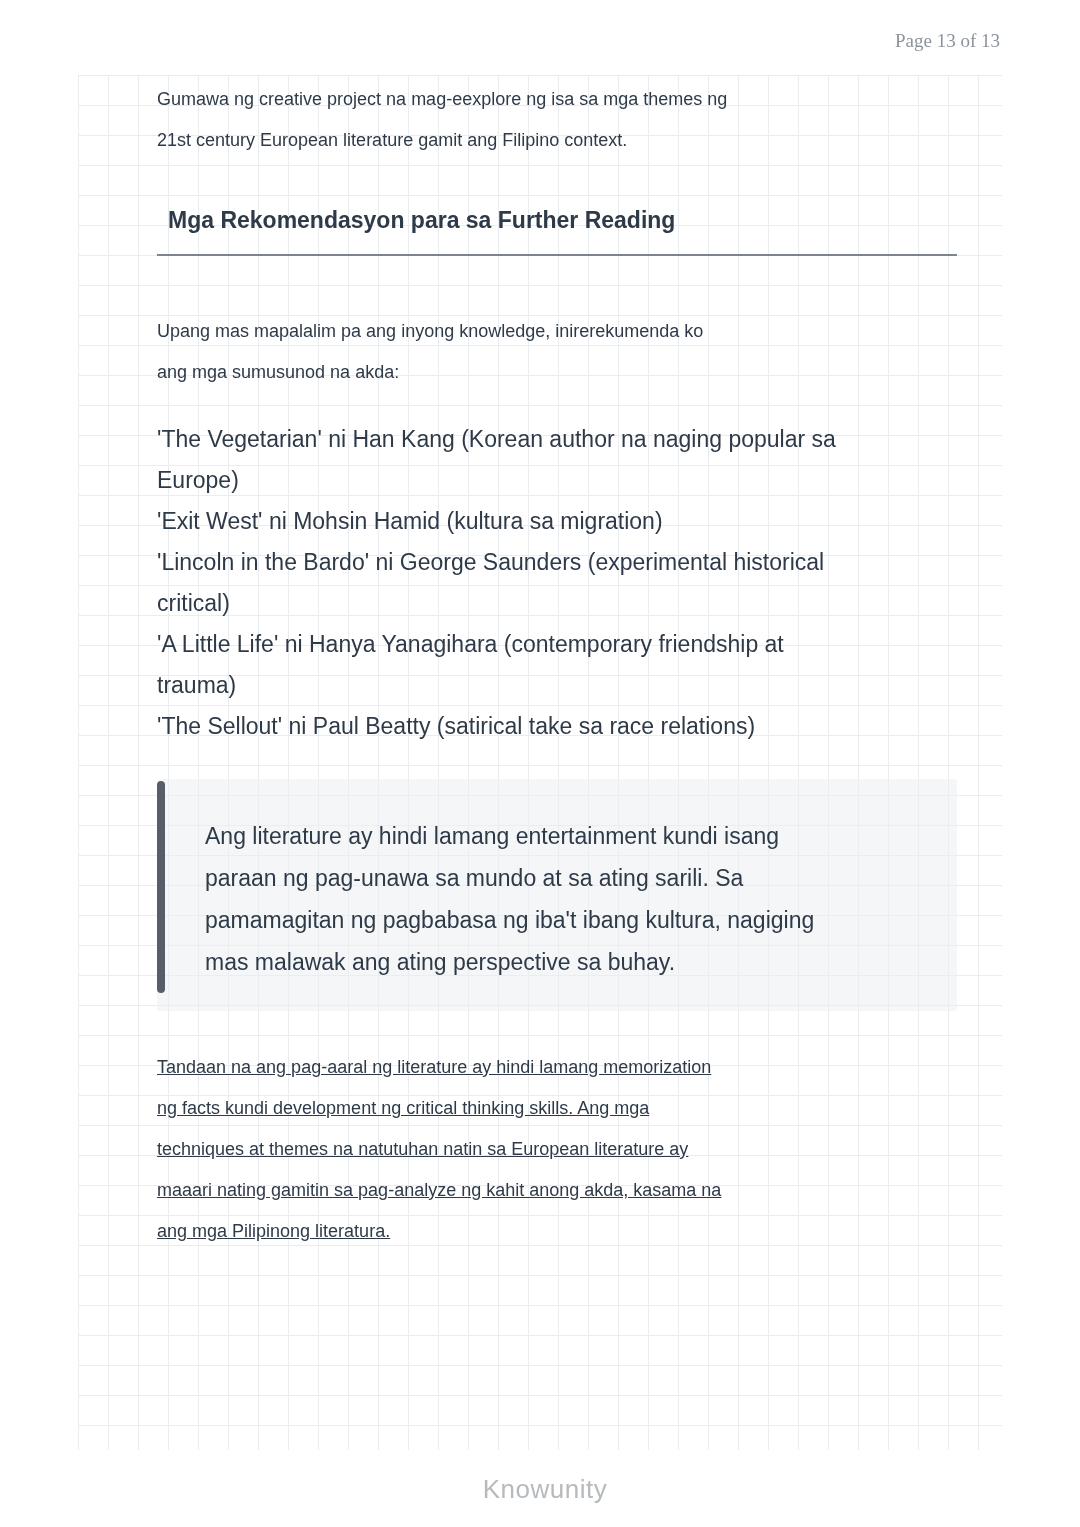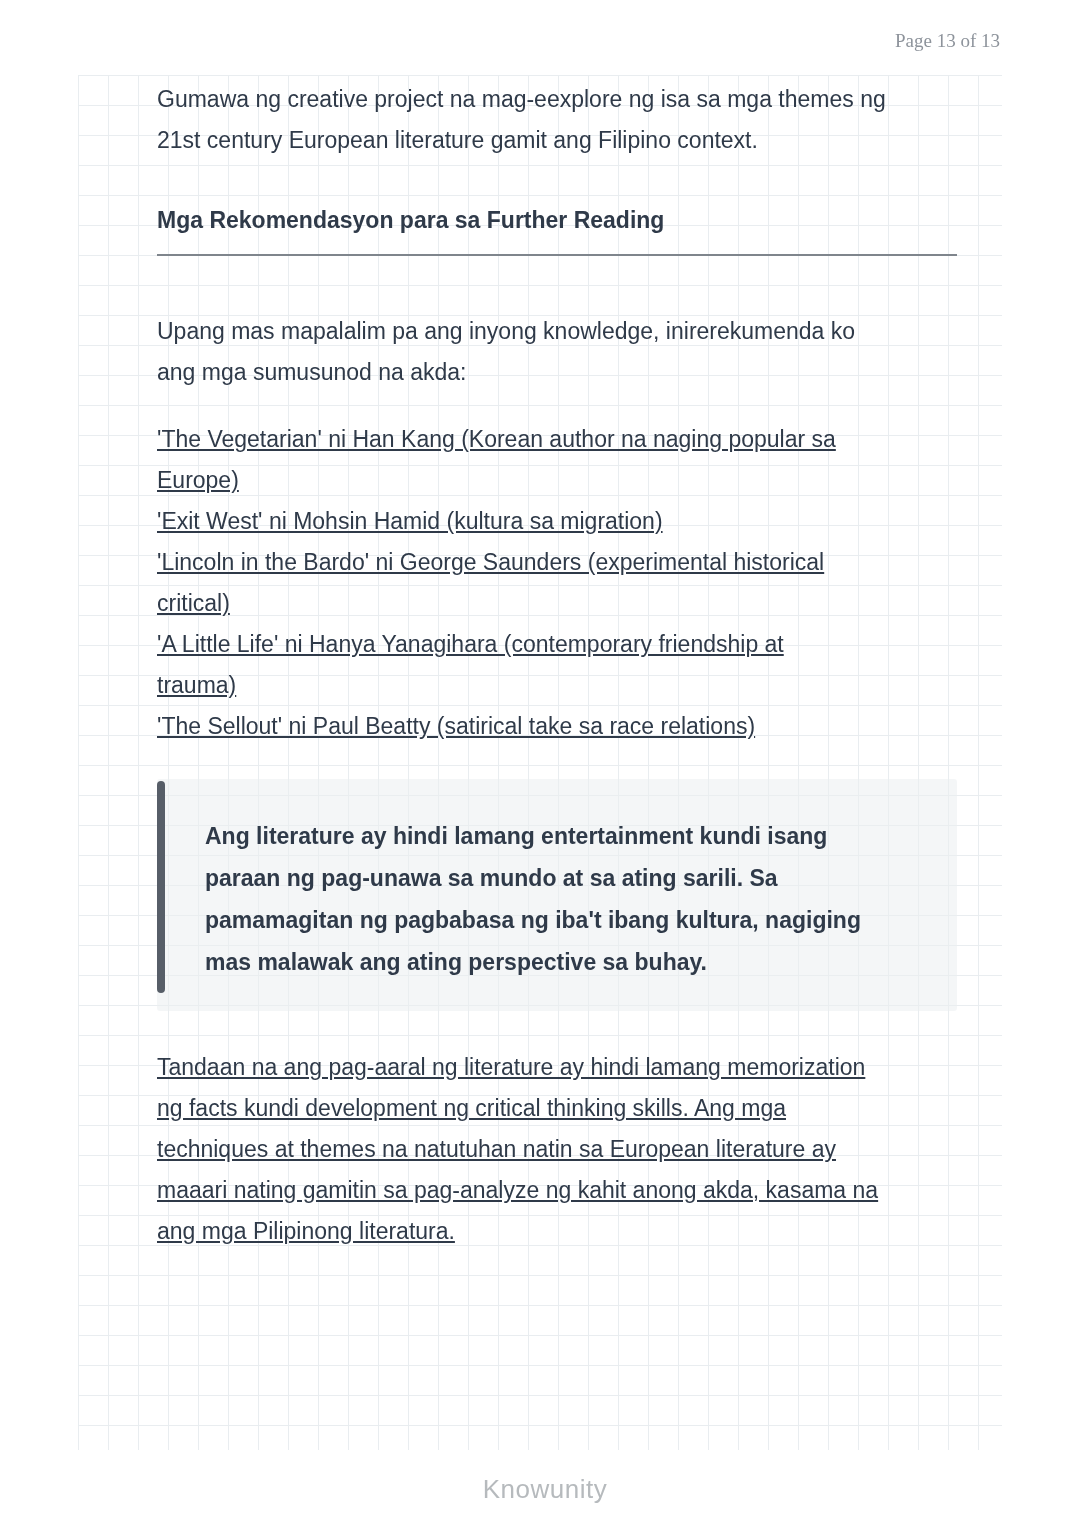--- a/index.html
+++ b/index.html
@@ -37,27 +37,27 @@
       linear-gradient(to bottom, var(--grid-line, #e9edf0) 1px, transparent 1px);
     background-size: 30px 30px;
   }
 
   .content {
     padding: 4px 45px 0 79px; 
   }
 
   .para {
     margin: 0;
-    font-size: 23px;
+    font-size: 18px;
     line-height: 41px;
     white-space: pre-line;
   }
 
   .heading {
-    margin: 44px 0 0;
+    margin: 44px 11px 0;
     font-size: 23px;
     line-height: 30px;
     font-weight: bold;
     white-space: pre-line;
   }
 
   .rule {
     margin-top: 19px;
     border: none;
     border-top: 2px solid var(--rule, #7f858c);
@@ -65,21 +65,20 @@
   }
 
   .lead { margin-top: 55px; }
 
   .books { margin-top: 26px; }
   .book {
     margin: 0;
     font-size: 23px;
     line-height: 41px;
     white-space: pre-line;
-    text-decoration: underline;
   }
 
   .quote {
     margin-top: 32px;
     display: flex;
     align-items: stretch;
     background: var(--quote-background, rgba(235,238,240,0.55));
     border-radius: 3px;
     padding: 36px 30px 28px 0;
   }
@@ -89,21 +88,20 @@
     border-radius: 5px;
     background: var(--quote-bar, #575e68);
     margin: -34px 0 -10px;
     align-self: stretch;
   }
   .quote-text {
     margin: 0 0 0 40px;
     font-size: 23px;
     line-height: 42px;
     white-space: pre-line;
-    font-weight: bold;
   }
 
   .closing { margin-top: 36px; text-decoration: underline; }
 
   .footer {
     position: absolute;
     left: 0;
     right: 0;
     bottom: 22px;
     text-align: center;

